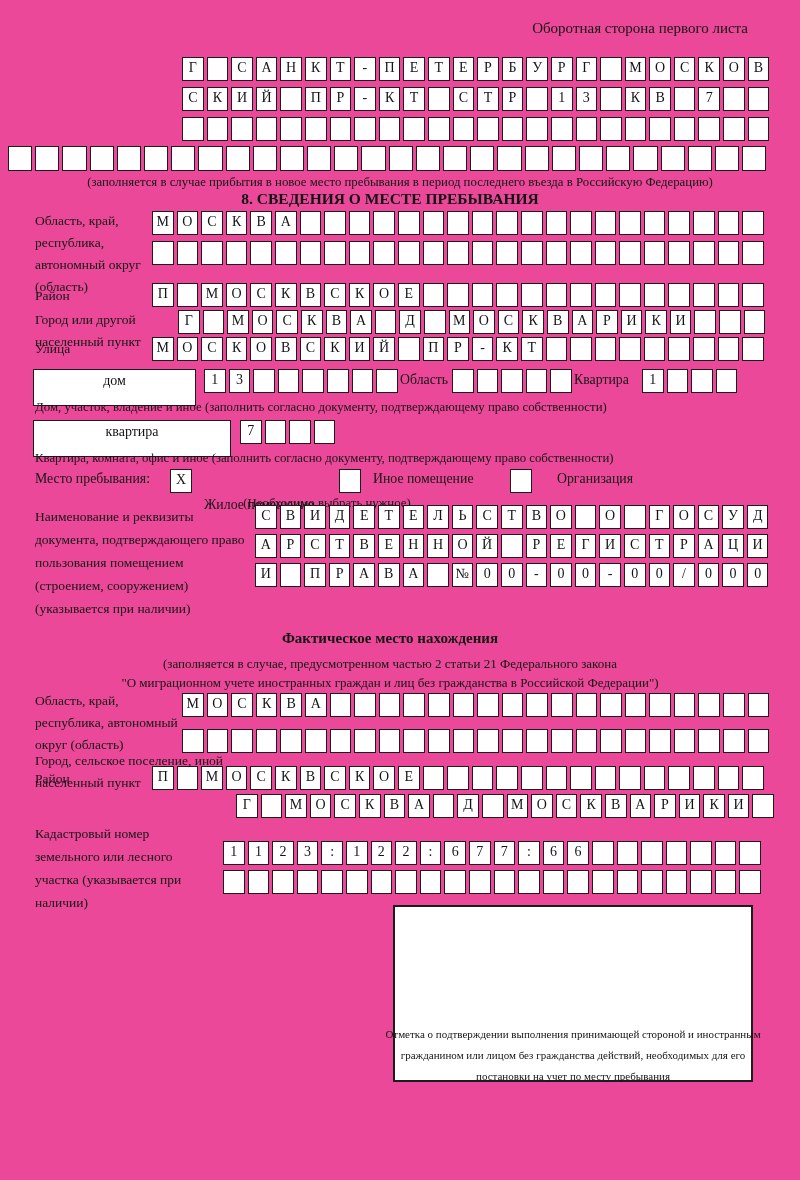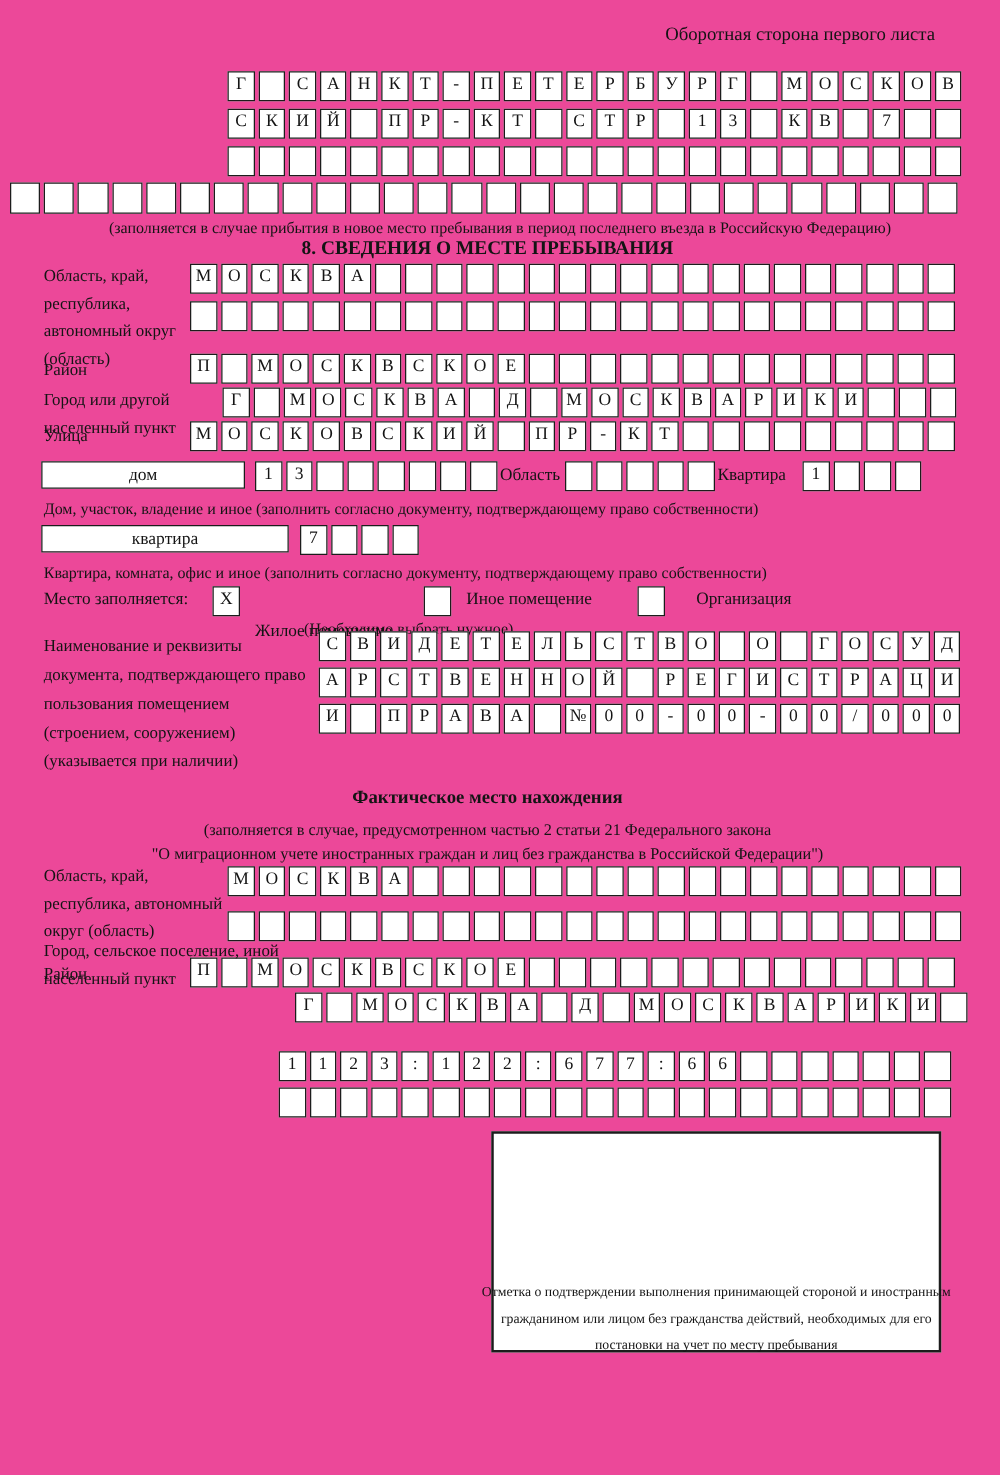--- a/index.html
+++ b/index.html
@@ -15,21 +15,21 @@
   .center { text-align:center; }
   .cells { white-space:nowrap; }
   .cell {
     display:inline-block; box-sizing:border-box;
     width:21.6px; height:24px; border:1.6px solid #1c1c1c; margin-right:3px;
     text-align:center; font-size:14px; line-height:20px; vertical-align:top;
     background:#fff;
   }
   .cells.wide .cell { width:24.2px; height:25px; }
   .boxfield {
-    box-sizing:border-box; border:1.6px solid #1c1c1c; height:22px;
+    box-sizing:border-box; border:1.6px solid #1c1c1c; height:37px;
     text-align:center; font-size:14px; line-height:22px; background:#fff;
   }
   .chk {
     box-sizing:border-box; display:inline-block; width:22px; height:24px;
     border:1.6px solid #1c1c1c; text-align:center; font-size:14px;
     line-height:20px; background:#fff;
   }
   .inline-lbl { font-size:13.8px; }
   .stamp-box { box-sizing:border-box; border:2px solid #1c1c1c; background:#fff; }
 </style>
@@ -66,21 +66,21 @@
   <div class="abs inline-lbl" style="left:400px; top:372px;">Область</div>
   <div class="abs cells" style="left:452px; top:369px;"><span class="cell"></span><span class="cell"></span><span class="cell"></span><span class="cell"></span><span class="cell"></span></div>
   <div class="abs inline-lbl" style="left:574px; top:372px;">Квартира</div>
   <div class="abs cells" style="left:642px; top:369px;"><span class="cell">1</span><span class="cell"></span><span class="cell"></span><span class="cell"></span></div>
   <div class="abs boxfield" style="left:33px; top:420px; width:198px;">квартира</div>
 
   <div class="abs cap" style="left:35px; top:399px; width:740px;">Дом, участок, владение и иное (заполнить согласно документу, подтверждающему право собственности)</div>
   <div class="abs cells" style="left:240px; top:420px;"><span class="cell">7</span><span class="cell"></span><span class="cell"></span><span class="cell"></span></div>
   <div class="abs cap" style="left:35px; top:450px; width:740px;">Квартира, комната, офис и иное (заполнить согласно документу, подтверждающему право собственности)</div>
 
-  <div class="abs inline-lbl" style="left:35px; top:471px;">Место заполняется:</div>
+  <div class="abs inline-lbl" style="left:35px; top:471px;">Место пребывания:</div>
   <span class="abs chk" style="left:170px; top:469px;">X</span>
   <div class="abs inline-lbl" style="left:204px; top:497px;">Жилое помещение</div>
   <span class="abs chk" style="left:339px; top:469px;"></span>
   <div class="abs inline-lbl" style="left:373px; top:471px;">Иное помещение</div>
   <span class="abs chk" style="left:510px; top:469px;"></span>
   <div class="abs inline-lbl" style="left:557px; top:471px;">Организация</div>
   <div class="abs cap center" style="left:177px; top:495px; width:300px;">(Необходимо выбрать нужное)</div>
 
   <div class="abs lbl" style="left:35px; top:505px; width:218px; line-height:23px;">Наименование и реквизиты документа, подтверждающего право пользования помещением (строением, сооружением) (указывается при наличии)</div>
   <div class="abs cells" style="left:255px; top:505px;"><span class="cell">С</span><span class="cell">В</span><span class="cell">И</span><span class="cell">Д</span><span class="cell">Е</span><span class="cell">Т</span><span class="cell">Е</span><span class="cell">Л</span><span class="cell">Ь</span><span class="cell">С</span><span class="cell">Т</span><span class="cell">В</span><span class="cell">О</span><span class="cell"></span><span class="cell">О</span><span class="cell"></span><span class="cell">Г</span><span class="cell">О</span><span class="cell">С</span><span class="cell">У</span><span class="cell">Д</span></div>
@@ -94,19 +94,20 @@
   <div class="abs lbl" style="left:35px; top:690px; width:150px;">Область, край, республика, автономный округ (область)</div>
   <div class="abs cells" style="left:182px; top:693px;"><span class="cell">М</span><span class="cell">О</span><span class="cell">С</span><span class="cell">К</span><span class="cell">В</span><span class="cell">А</span><span class="cell"></span><span class="cell"></span><span class="cell"></span><span class="cell"></span><span class="cell"></span><span class="cell"></span><span class="cell"></span><span class="cell"></span><span class="cell"></span><span class="cell"></span><span class="cell"></span><span class="cell"></span><span class="cell"></span><span class="cell"></span><span class="cell"></span><span class="cell"></span><span class="cell"></span><span class="cell"></span></div>
   <div class="abs cells" style="left:182px; top:729px;"><span class="cell"></span><span class="cell"></span><span class="cell"></span><span class="cell"></span><span class="cell"></span><span class="cell"></span><span class="cell"></span><span class="cell"></span><span class="cell"></span><span class="cell"></span><span class="cell"></span><span class="cell"></span><span class="cell"></span><span class="cell"></span><span class="cell"></span><span class="cell"></span><span class="cell"></span><span class="cell"></span><span class="cell"></span><span class="cell"></span><span class="cell"></span><span class="cell"></span><span class="cell"></span><span class="cell"></span></div>
 
   <div class="abs lbl" style="left:35px; top:768px;">Район</div>
   <div class="abs cells" style="left:152px; top:766px;"><span class="cell">П</span><span class="cell"></span><span class="cell">М</span><span class="cell">О</span><span class="cell">С</span><span class="cell">К</span><span class="cell">В</span><span class="cell">С</span><span class="cell">К</span><span class="cell">О</span><span class="cell">Е</span><span class="cell"></span><span class="cell"></span><span class="cell"></span><span class="cell"></span><span class="cell"></span><span class="cell"></span><span class="cell"></span><span class="cell"></span><span class="cell"></span><span class="cell"></span><span class="cell"></span><span class="cell"></span><span class="cell"></span><span class="cell"></span></div>
 
   <div class="abs lbl" style="left:35px; top:750px; width:205px;">Город, сельское поселение, иной населенный пункт</div>
   <div class="abs cells" style="left:236px; top:794px;"><span class="cell">Г</span><span class="cell"></span><span class="cell">М</span><span class="cell">О</span><span class="cell">С</span><span class="cell">К</span><span class="cell">В</span><span class="cell">А</span><span class="cell"></span><span class="cell">Д</span><span class="cell"></span><span class="cell">М</span><span class="cell">О</span><span class="cell">С</span><span class="cell">К</span><span class="cell">В</span><span class="cell">А</span><span class="cell">Р</span><span class="cell">И</span><span class="cell">К</span><span class="cell">И</span><span class="cell"></span></div>
 
+  <div class="abs lbl" style="left:35px; top:822px; width:175px; line-height:23px;">Кадастровый номер земельного или лесного участка (указывается при наличии)</div>
   <div class="abs cells" style="left:223px; top:841px;"><span class="cell">1</span><span class="cell">1</span><span class="cell">2</span><span class="cell">3</span><span class="cell">:</span><span class="cell">1</span><span class="cell">2</span><span class="cell">2</span><span class="cell">:</span><span class="cell">6</span><span class="cell">7</span><span class="cell">7</span><span class="cell">:</span><span class="cell">6</span><span class="cell">6</span><span class="cell"></span><span class="cell"></span><span class="cell"></span><span class="cell"></span><span class="cell"></span><span class="cell"></span><span class="cell"></span></div>
   <div class="abs cells" style="left:223px; top:870px;"><span class="cell"></span><span class="cell"></span><span class="cell"></span><span class="cell"></span><span class="cell"></span><span class="cell"></span><span class="cell"></span><span class="cell"></span><span class="cell"></span><span class="cell"></span><span class="cell"></span><span class="cell"></span><span class="cell"></span><span class="cell"></span><span class="cell"></span><span class="cell"></span><span class="cell"></span><span class="cell"></span><span class="cell"></span><span class="cell"></span><span class="cell"></span><span class="cell"></span></div>
 
   <div class="abs stamp-box" style="left:393px; top:905px; width:360px; height:177px;"></div>
   <div class="abs center" style="left:385px; top:1024px; width:376px; font-size:11px; line-height:21px;">Отметка о подтверждении выполнения принимающей стороной и иностранным гражданином или лицом без гражданства действий, необходимых для его постановки на учет по месту пребывания</div>
 
 </div>
 
 </body></html>

